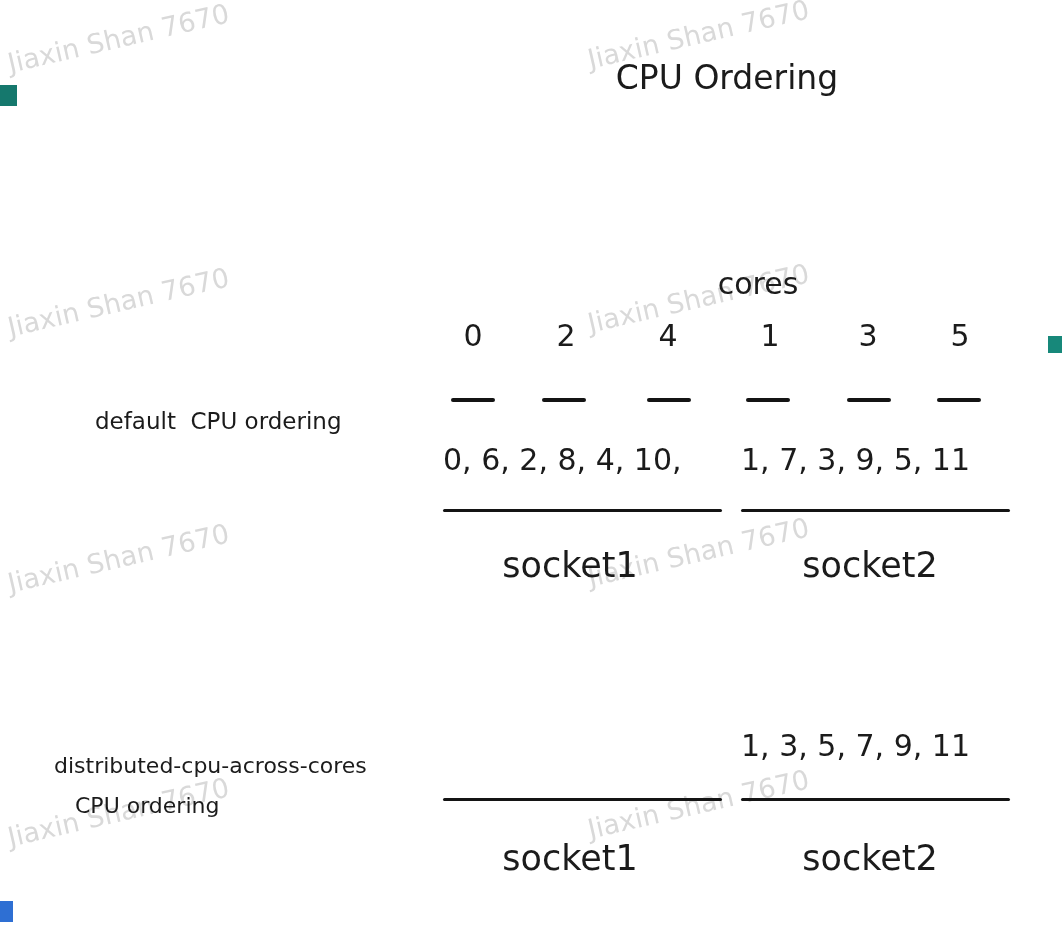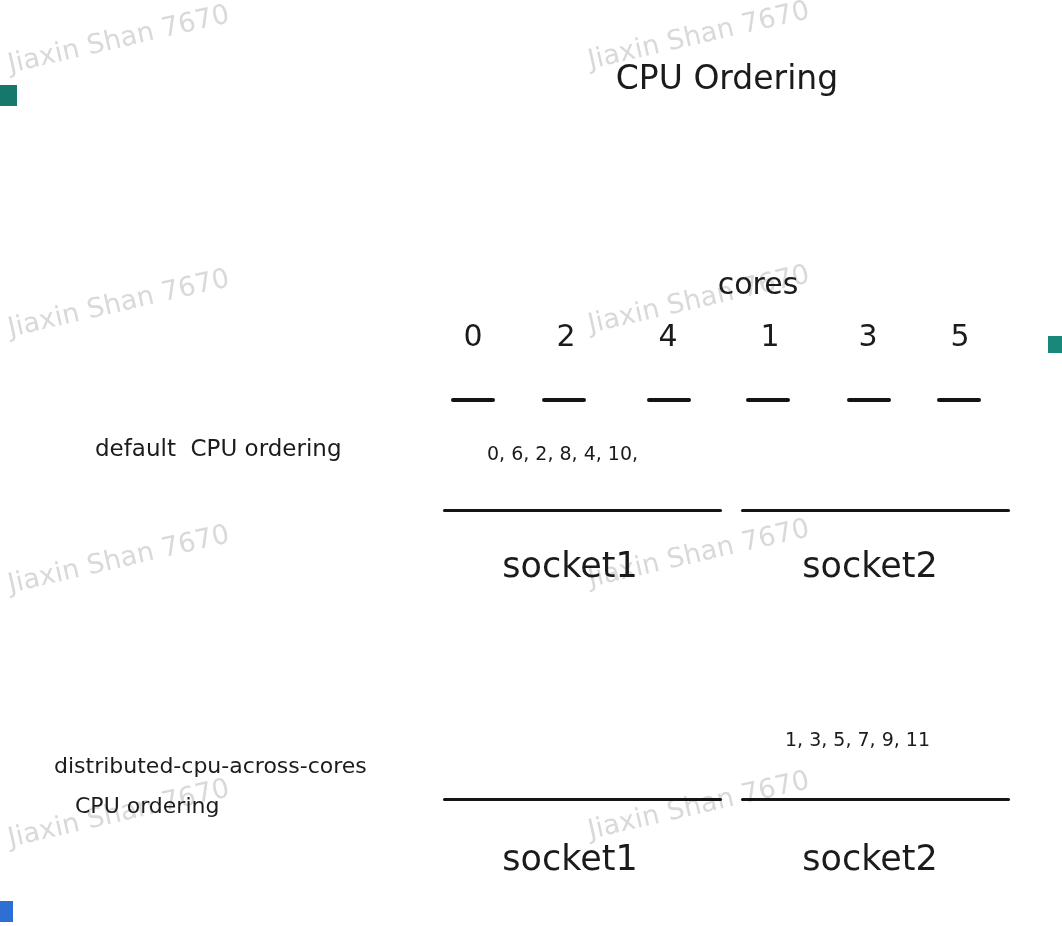--- a/index.html
+++ b/index.html
@@ -71,29 +71,28 @@
     background: #141414;
     border-radius: 2px;
     transform: translateX(-50%);
   }
 
   .row-label {
     position: absolute;
     font-size: 23px;
     white-space: pre;
   }
-  .default-label { left: 95px; top: 435px; }
+  .default-label { left: 95px; top: 408px; }
   .dist-label-1  { left: 54px; top: 753px; font-size: 22px; }
   .dist-label-2  { left: 75px; top: 793px; font-size: 22px; }
 
   .cpu-text {
     position: absolute;
-    font-size: 19px;
+    font-size: 30px;
     white-space: pre;
-    margin-left: 44px;
   }
   .cpu-1a { left: 443px; top: 442px; }
   .cpu-1b { left: 741px; top: 442px; }
   .cpu-2a { left: 443px; top: 728px; }
   .cpu-2b { left: 741px; top: 728px; text-align: center; }
 
   .rule {
     position: absolute;
     height: 3px;
     background: #141414;
@@ -147,20 +146,21 @@
   <div class="tick" style="left:473px"></div>
   <div class="tick" style="left:564px"></div>
   <div class="tick" style="left:669px"></div>
   <div class="tick" style="left:768px"></div>
   <div class="tick" style="left:869px"></div>
   <div class="tick" style="left:959px"></div>
 
   <div class="row-label default-label">default  CPU ordering</div>
 
   <div class="cpu-text cpu-1a">0, 6, 2, 8, 4, 10,</div>
+  <div class="cpu-text cpu-1b">1, 7, 3, 9, 5, 11</div>
 
   <div class="rule rule-1a"></div>
   <div class="rule rule-1b"></div>
 
   <div class="socket-label s1a">socket1</div>
   <div class="socket-label s1b">socket2</div>
 
   <div class="row-label dist-label-1">distributed-cpu-across-cores</div>
   <div class="row-label dist-label-2">CPU ordering</div>
 

